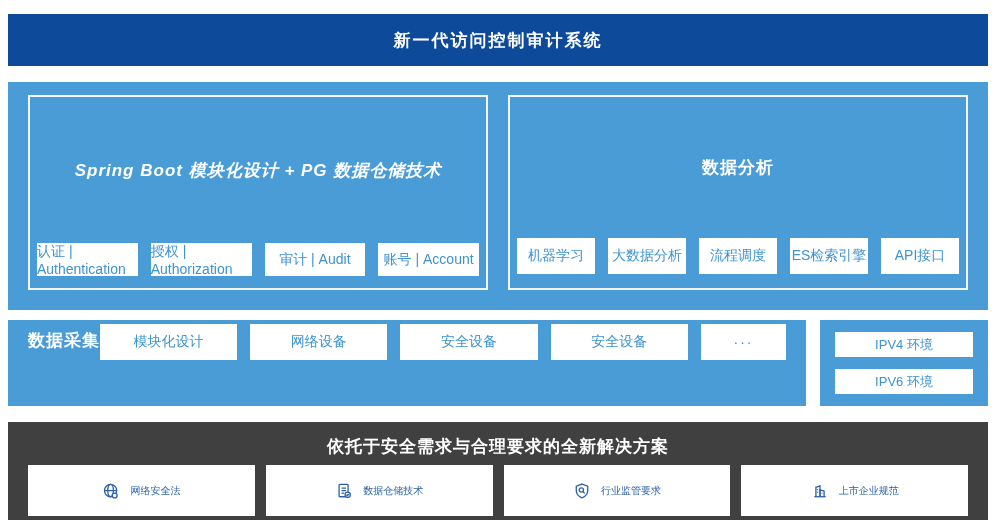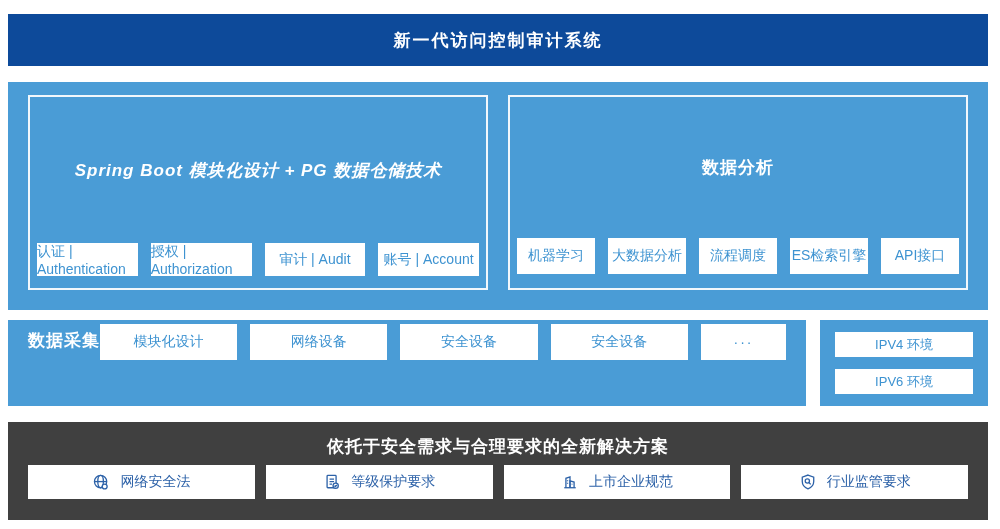--- a/index.html
+++ b/index.html
@@ -69,23 +69,23 @@
     color: #3E93D1; font-size: 13px;
   }
 
   
   .solution-panel {
     height: 98px; background: #404040; padding: 9px 20px 16px 20px;
   }
   .solution-panel .section-title { height: 30px; margin-bottom: 4px; }
   .solution-row { display: flex; gap: 11px; }
   .solution-box {
-    flex: 1; height: 34px; background: #ffffff;
+    flex: 1; height: 51px; background: #ffffff;
     display: flex; align-items: center; justify-content: center; gap: 10px;
-    color: #2D62A8; font-size: 14px;
+    color: #2D62A8; font-size: 10px;
   }
   .solution-box svg { display: block; }
 </style>
 </head>
 <body>
 
 <div class="wrap">
 
   <div class="header-bar">
     <span>新一代访问控制审计系统</span>
@@ -154,42 +154,42 @@
 
       <div class="solution-box">
         <span>
           <svg width="18" height="18" viewBox="0 0 22 22" fill="none" stroke="#2D62A8" stroke-width="1.6">
             <rect x="5" y="3" width="11" height="15" rx="1"></rect>
             <path d="M8 7.5h5.5M8 10.5h5.5M8 13.5h3"></path>
             <circle cx="15.5" cy="15.5" r="3.2" fill="#ffffff"></circle>
             <path d="M14 15.5l1.1 1.1 2-2"></path>
           </svg>
         </span>
-        <span>等级保护要求</span>
+        <span>数据仓储技术</span>
+      </div>
+
+      <div class="solution-box">
+        <span>
+          <svg width="18" height="18" viewBox="0 0 22 22" fill="none" stroke="#2D62A8" stroke-width="1.6">
+            <path d="M11 2.5l7 2.6v5.4c0 4.6-3.1 7.4-7 8.9-3.9-1.5-7-4.3-7-8.9V5.1z"></path>
+            <circle cx="10.2" cy="9.8" r="2.6"></circle>
+            <path d="M12.1 11.7l2.2 2.2"></path>
+          </svg>
+        </span>
+        <span>行业监管要求</span>
       </div>
 
       <div class="solution-box">
         <span>
           <svg width="18" height="18" viewBox="0 0 22 22" fill="none" stroke="#2D62A8" stroke-width="1.6">
             <path d="M6 18V6.5l5-1.8V18"></path>
             <path d="M11 18V9.5l5 1.6V18"></path>
             <path d="M4 18h14"></path>
             <path d="M8 9v1M8 12v1M13.5 13v1"></path>
           </svg>
         </span>
         <span>上市企业规范</span>
       </div>
 
-      <div class="solution-box">
-        <span>
-          <svg width="18" height="18" viewBox="0 0 22 22" fill="none" stroke="#2D62A8" stroke-width="1.6">
-            <path d="M11 2.5l7 2.6v5.4c0 4.6-3.1 7.4-7 8.9-3.9-1.5-7-4.3-7-8.9V5.1z"></path>
-            <circle cx="10.2" cy="9.8" r="2.6"></circle>
-            <path d="M12.1 11.7l2.2 2.2"></path>
-          </svg>
-        </span>
-        <span>行业监管要求</span>
-      </div>
-
     </div>
   </div>
 
 </div>
 
 </body></html>

